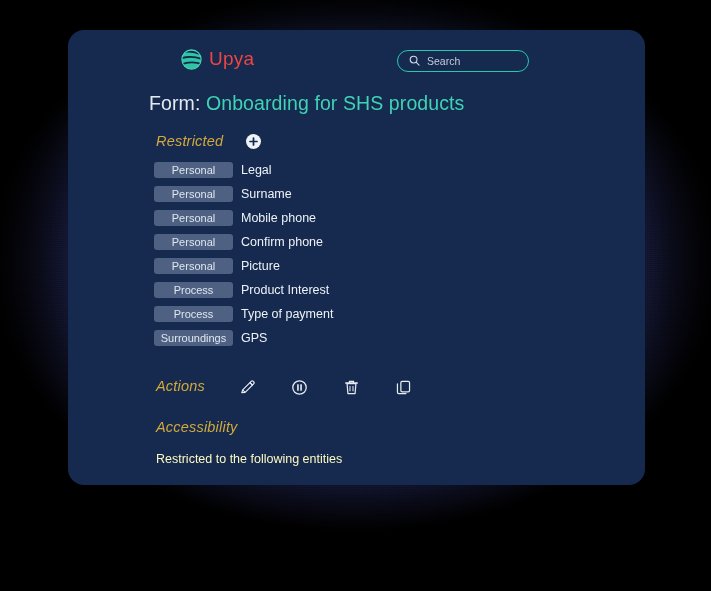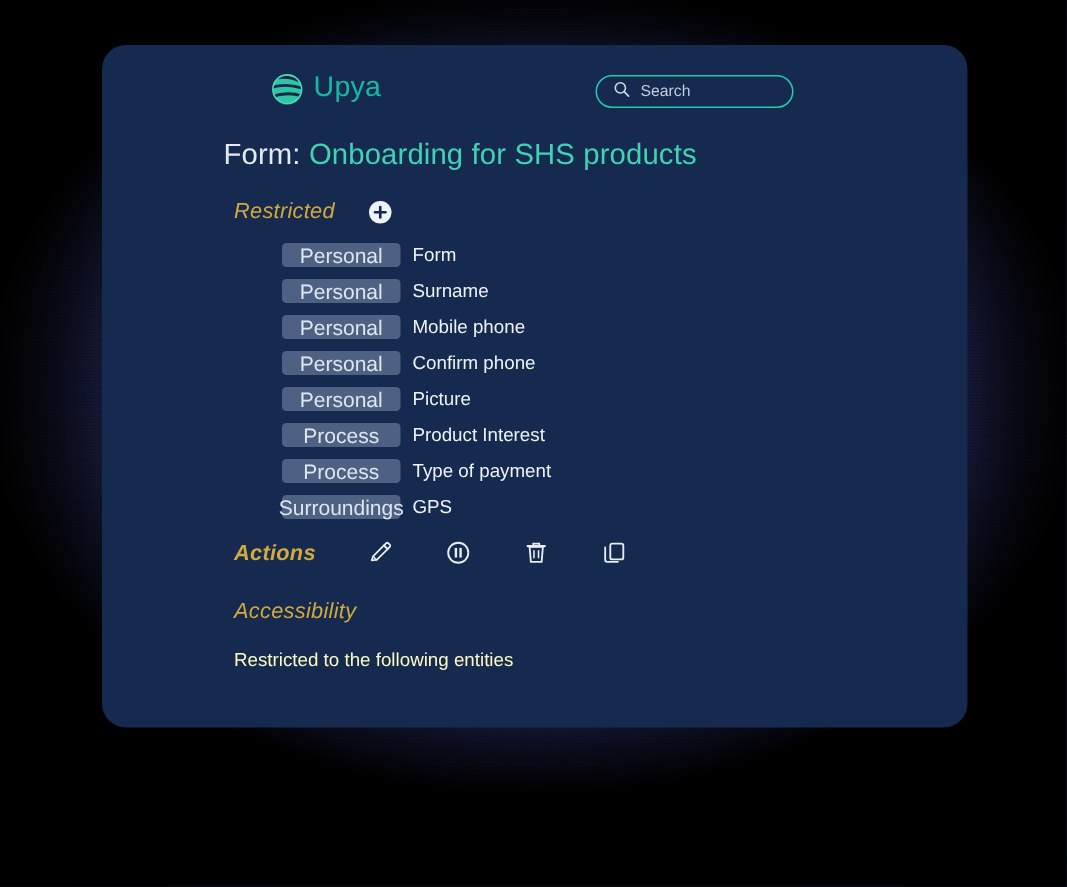--- a/index.html
+++ b/index.html
@@ -85,21 +85,21 @@
   }
   #brand {
     position: absolute;
     left: 113px;
     top: 18px;
     display: flex;
     align-items: center;
     gap: 7px;
   }
   #brand-name {
-    color: #14b8a6;
+    color: #ef4444;
     font-size: 19px;
     letter-spacing: .2px;
   }
   #logo-icon { display: block; }
 
   #searchbox {
     position: absolute;
     left: 329px;
     top: 20px;
     width: 132px;
@@ -159,44 +159,43 @@
 
   #questions-list {
     margin-top: 9px;
   }
   .question-row {
     display: flex;
     align-items: center;
     height: 24px;
   }
   .tag-pill {
-    margin-left: 120px;
+    margin-left: 86px;
     width: 79px;
     height: 16px;
     border-radius: 3px;
     background: #4e6183;
     color: #dfe6ef;
-    font-size: 14px;
+    font-size: 11px;
     display: flex;
     align-items: center;
     justify-content: center;
     box-sizing: border-box;
   }
   .question-label {
     margin-left: 8px;
     color: #eef2f7;
     font-size: 12.5px;
   }
 
   #actions-row {
     margin-left: 88px;
-    margin-top: 9px;
-    display: flex;
-    align-items: flex-end;
-    font-weight: bold;
+    margin-top: 28px;
+    display: flex;
+    align-items: flex-start;
   }
   #actions-row .section-label { margin: 0; }
   .action-icon {
     margin-left: 34px;
     width: 18px;
     height: 18px;
     display: flex;
     align-items: center;
     justify-content: center;
     cursor: pointer;
@@ -291,21 +290,21 @@
         <svg width="11" height="11" viewBox="0 0 12 12">
           <line x1="6" y1="2.2" x2="6" y2="9.8" stroke="#14294d" stroke-width="1.9" stroke-linecap="round"></line>
           <line x1="2.2" y1="6" x2="9.8" y2="6" stroke="#14294d" stroke-width="1.9" stroke-linecap="round"></line>
         </svg>
       </span>
     </div>
 
     <div id="questions-list">
         <div class="question-row">
           <span class="tag-pill">Personal</span>
-          <span class="question-label">Form</span>
+          <span class="question-label">Legal</span>
         </div>
         <div class="question-row">
           <span class="tag-pill">Personal</span>
           <span class="question-label">Surname</span>
         </div>
         <div class="question-row">
           <span class="tag-pill">Personal</span>
           <span class="question-label">Mobile phone</span>
         </div>
         <div class="question-row">

